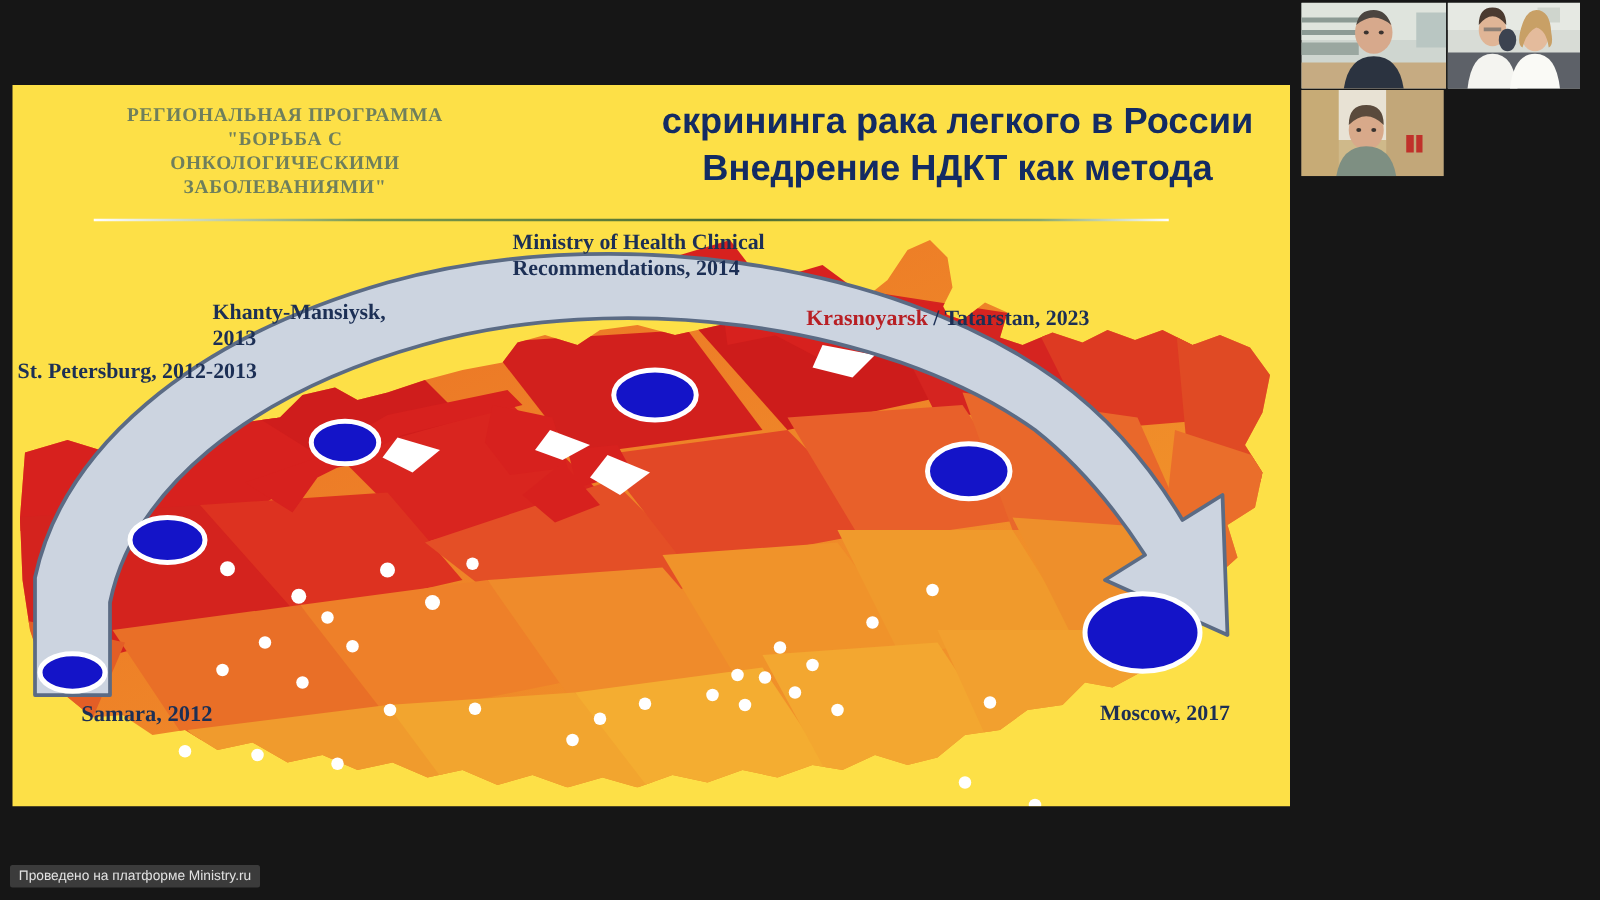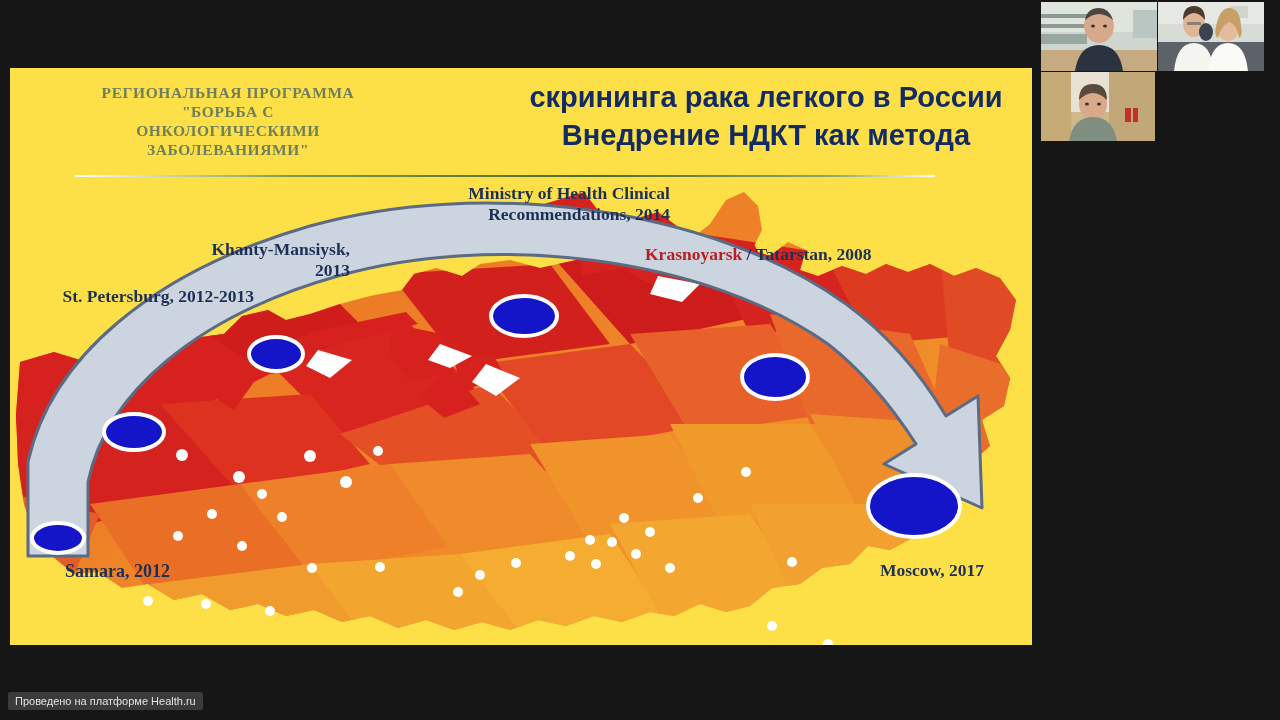--- a/index.html
+++ b/index.html
@@ -22,21 +22,21 @@
 
   .divider{position:absolute;left:65px;top:107px;width:860px;height:2px;
       background:linear-gradient(90deg,#ffffff 0%,#7c9b4e 25%,#4d6b2e 60%,#8aa86a 88%,#ffffff 100%);}
 
   
   #map{position:absolute;left:0;top:96px;width:1022px;height:481px;}
   #map svg{display:block;}
 
   
   .lbl{position:absolute;font-family:"Liberation Serif",serif;font-weight:bold;
-       color:#1c2f55;white-space:nowrap;text-align:right;}
+       color:#1c2f55;white-space:nowrap;text-align:left;}
   .lbl.two{line-height:21px;}
   .moh   {left:400px;top:115px;width:260px;font-size:17.5px;}
   .khanty{left:160px;top:171px;width:180px;font-size:17.5px;}
   .spb   {left:4px;top:218px;width:240px;font-size:17.5px;}
   .krsn  {left:635px;top:176px;font-size:17.5px;text-align:left;}
   .krsn .red{color:#b81f24;text-align:right;}
   .samara{left:55px;top:493px;font-size:18px;text-align:center;}
   .moscow{left:870px;top:492px;font-size:17.5px;text-align:left;}
 
   
@@ -217,21 +217,21 @@
       <div>Recommendations, 2014</div>
     </div>
 
     <div class="lbl two khanty">
       <div>Khanty-Mansiysk,</div>
       <div>2013</div>
     </div>
 
     <div class="lbl spb">St. Petersburg, 2012-2013</div>
 
-    <div class="lbl krsn"><span class="red">Krasnoyarsk</span><span> / Tatarstan, 2008</span></div>
+    <div class="lbl krsn"><span class="red">Krasnoyarsk</span><span> / Tatarstan, 2023</span></div>
 
     <div class="lbl samara">Samara, 2012</div>
     <div class="lbl moscow">Moscow, 2017</div>
   </div>
 
   <div class="cam" id="cam1">
     <svg viewBox="0 0 116 69" preserveAspectRatio="none">
       <rect x="0" y="0" width="116" height="69" fill="#cfd6d0"></rect>
       <rect x="0" y="0" width="116" height="30" fill="#dfe4dd"></rect>
       <rect x="0" y="12" width="50" height="4" fill="#8c9a94"></rect>
@@ -276,16 +276,16 @@
       <rect x="92" y="36" width="5" height="14" fill="#c0312a"></rect>
       <ellipse cx="52" cy="32" rx="14" ry="16" fill="#d8a98a"></ellipse>
       <path d="M38,28 q14,-14 28,0 q0,-16 -14,-16 q-14,0 -14,16z" fill="#5a4a3c"></path>
       <path d="M28,69 q4,-24 24,-24 q20,0 24,24z" fill="#7e8f82"></path>
       <ellipse cx="46" cy="32" rx="2" ry="1.6" fill="#3a3330"></ellipse>
       <ellipse cx="58" cy="32" rx="2" ry="1.6" fill="#3a3330"></ellipse>
     </svg>
   </div>
 
   <div id="watermark">
-    <span>Проведено на платформе Health.ru</span>
+    <span>Проведено на платформе Ministry.ru</span>
   </div>
 
 </div>
 
 </body></html>

